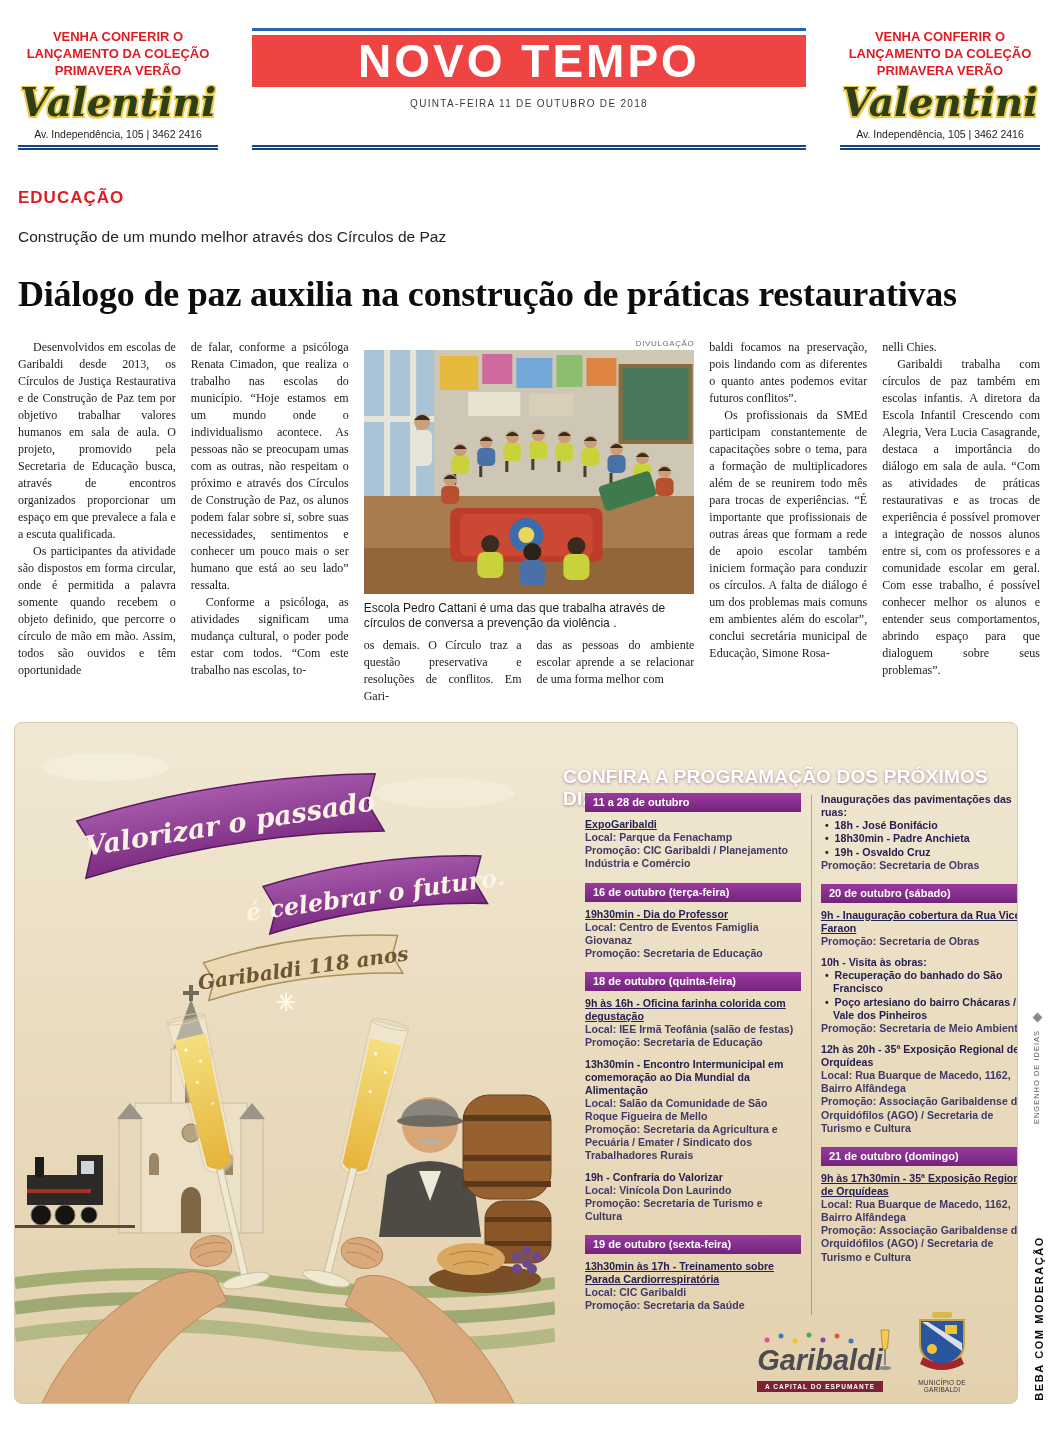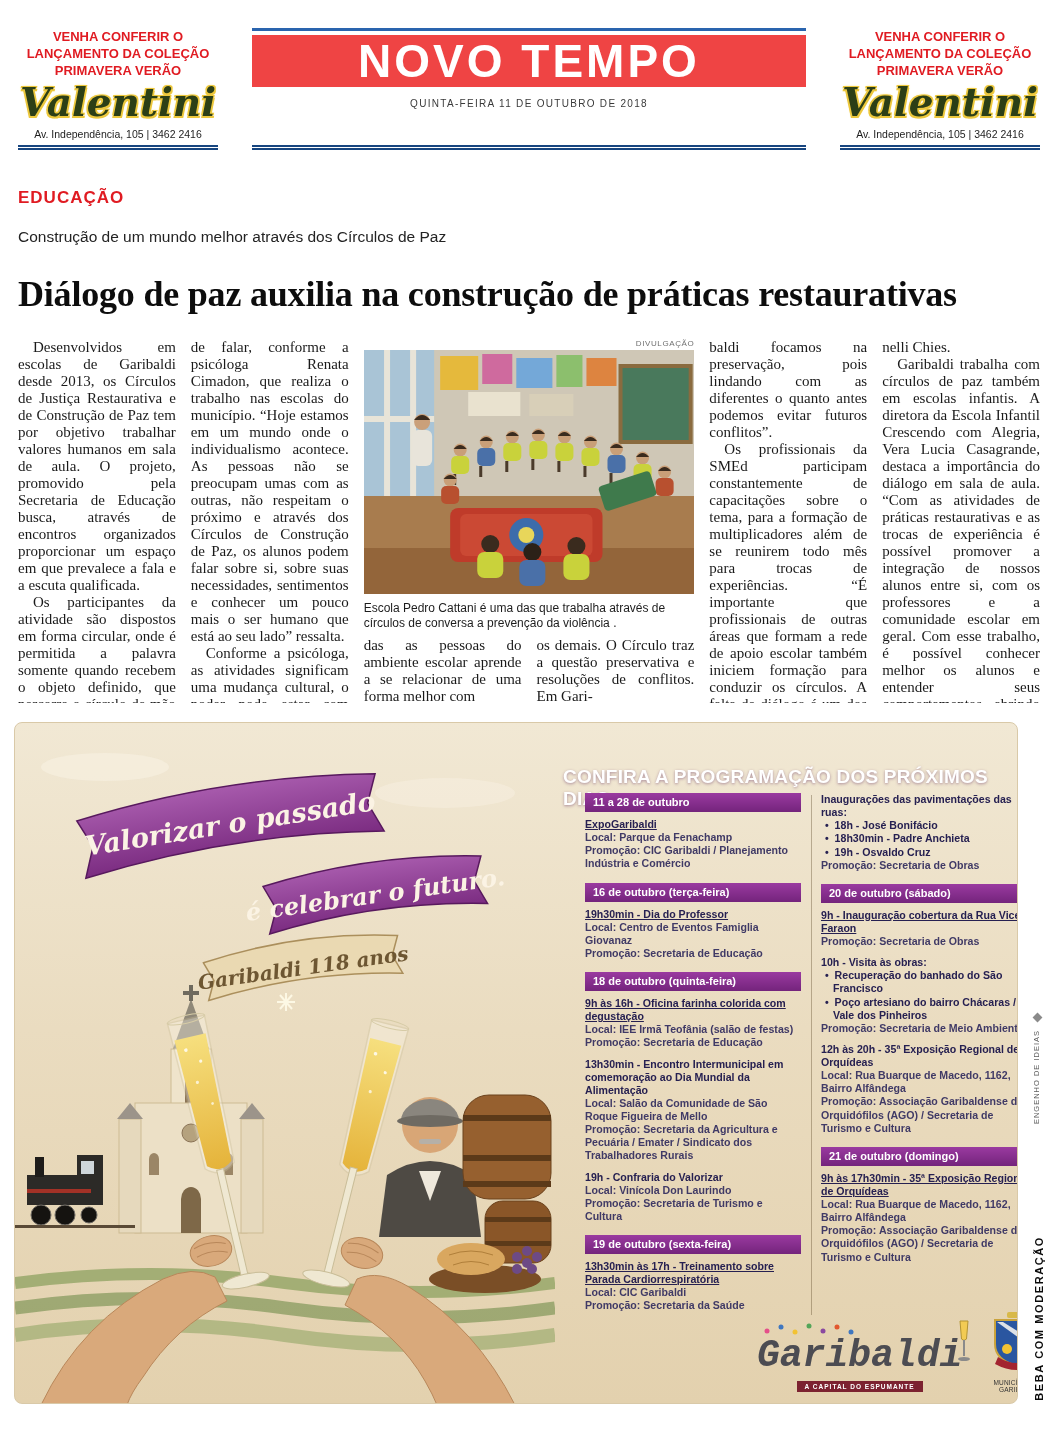--- a/index.html
+++ b/index.html
@@ -19,21 +19,21 @@
   .mast-bar { background:#ef4444; height:52px; display:flex; align-items:center; justify-content:center; }
   .mast-title { color:#ffffff; font-size:46px; font-weight:bold; letter-spacing:3px; }
   .mast-date { text-align:center; font-size:10px; letter-spacing:1.3px; color:#3a3a3a; margin-top:11px; }
 
   
   .article { position:absolute; top:188px; left:18px; right:18px; }
   .section-label { color:#e01b22; font-weight:bold; font-size:17px; letter-spacing:1px; }
   .kicker { margin-top:20px; font-size:15.5px; color:#232323; }
   .headline { margin-top:28px; font-family:"Liberation Serif", serif; font-weight:bold; font-size:36px; line-height:1.15; color:#0d0d0d; letter-spacing:-0.2px; }
   .article-cols { margin-top:24px; display:grid; grid-template-columns:repeat(6,1fr); column-gap:15px; height:364px; overflow:hidden; }
-  .article-col p { font-family:"Liberation Serif", serif; font-size:15px; line-height:17px; text-align:justify; text-indent:15px; color:#1a1a1a; hyphens:auto; }
+  .article-col p { font-family:"Liberation Serif", serif; font-size:12px; line-height:17px; text-align:justify; text-indent:15px; color:#1a1a1a; hyphens:auto; }
   .article-col.cont > p:first-child { text-indent:0; }
   .article-center { grid-column:3 / span 2; display:flex; flex-direction:column; min-width:0; }
   .photo-credit { font-size:8px; color:#707070; text-align:right; letter-spacing:.6px; margin-bottom:2px; }
   .photo { height:244px; overflow:hidden; background:#cfc7b6; }
   .photo svg { display:block; width:100%; height:100%; }
   .photo-caption { margin-top:7px; font-size:12px; line-height:15px; color:#1d1d1d; }
   .subcols { display:grid; grid-template-columns:1fr 1fr; column-gap:15px; margin-top:6px; flex:1; overflow:hidden; }
 
   
   .promo { position:absolute; top:722px; left:14px; width:1004px; height:682px; border-radius:8px; overflow:hidden;
@@ -49,21 +49,21 @@
   .sched-line { font-size:10.6px; line-height:1.24; color:#403a66;font-weight:bold; }
   .sched-line.title { font-weight:bold; color:#262051; margin-top:8px; }
   .sched-header + .sched-line.title { margin-top:0;text-decoration:underline; }
   .sched-block > .sched-line.title:first-child { margin-top:0; }
   .sched-line.bullet { font-weight:bold; color:#262051; padding-left:12px; text-indent:-8px; }
   .sched-line.bullet::before { content:"•\00a0\00a0"; }
 
   .promo-footer { position:absolute; left:742px; bottom:10px; width:260px; display:flex; align-items:flex-end; gap:28px; }
   .gar-logo { position:relative; text-align:center; padding-top:14px; }
   .gar-dots { position:absolute; top:0; left:4px; }
-  .gar-script { font-family:Liberation Mono, monospace; font-style:italic; font-weight:bold; font-size:38px; line-height:1; color:#4c4c52; }
+  .gar-script { font-family:Liberation Sans, sans-serif; font-style:italic; font-weight:bold; font-size:29px; line-height:1; color:#4c4c52; }
   .gar-flute { position:absolute; right:-10px; top:-4px; }
   .gar-tagline { display:inline-block; background:#7c2230; color:#ffffff; font-size:6.5px; font-weight:bold; letter-spacing:1px; padding:2px 8px; margin-top:4px; }
   .coat { width:62px; text-align:center; }
   .coat-label { font-size:6.5px; color:#333333; margin-top:2px; letter-spacing:.2px; }
 
   
   .vert-warning { position:absolute; right:13px; bottom:42px; writing-mode:vertical-rl; transform:rotate(180deg);
                   font-size:11px; font-weight:bold; letter-spacing:1.6px; color:#0a0a0a; }
   .vert-credit { position:absolute; right:17px; top:1030px; writing-mode:vertical-rl; transform:rotate(180deg);
                  font-size:7.5px; letter-spacing:1px; color:#5d5d5d; }
@@ -221,24 +221,24 @@
                 <circle cx="212" cy="196" r="9" fill="#3a2b1e"></circle>
                 <rect x="199" y="204" width="26" height="26" rx="7" fill="#c9d23b"></rect>
               </g>
 
             <rect x="236" y="128" width="54" height="26" rx="4" fill="#3f7a4c" transform="rotate(-18 263 141)"></rect>
           </svg>
         </div>
         <div class="photo-caption">Escola Pedro Cattani é uma das que trabalha através de círculos de conversa a prevenção da violência .</div>
         <div class="subcols">
           <div class="article-col cont">
-              <p>das as pessoas do ambiente escolar aprende a se relacionar de uma forma melhor com</p>
+              <p>os demais. O Círculo traz a questão preservativa e resoluções de conflitos. Em Gari-</p>
             </div>
           <div class="article-col cont">
-              <p>os demais. O Círculo traz a questão preservativa e resoluções de conflitos. Em Gari-</p>
+              <p>das as pessoas do ambiente escolar aprende a se relacionar de uma forma melhor com</p>
             </div>
         </div>
       </div>
 
       <div class="article-col cont">
           <p>baldi focamos na preservação, pois lindando com as diferentes o quanto antes podemos evitar futuros conflitos”.</p>
           <p>Os profissionais da SMEd participam constantemente de capacitações sobre o tema, para a formação de multiplicadores além de se reunirem todo mês para trocas de experiências. “É importante que profissionais de outras áreas que formam a rede de apoio escolar também iniciem formação para conduzir os círculos. A falta de diálogo é um dos problemas mais comuns em ambientes além do escolar”, conclui secretária municipal de Educação, Simone Rosa-</p>
         </div>
       <div class="article-col cont">
           <p>nelli Chies.</p>

